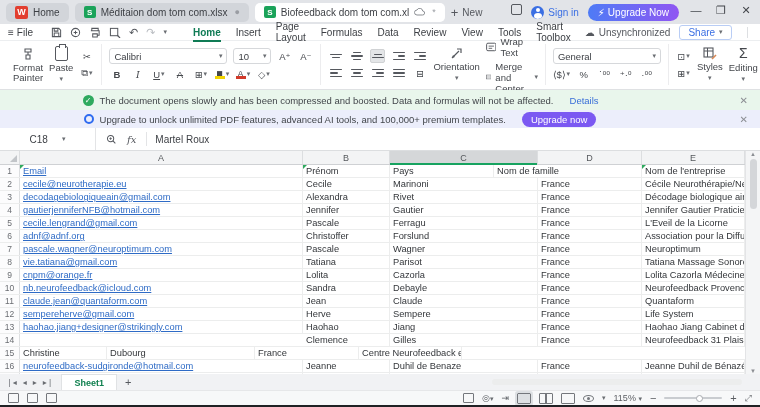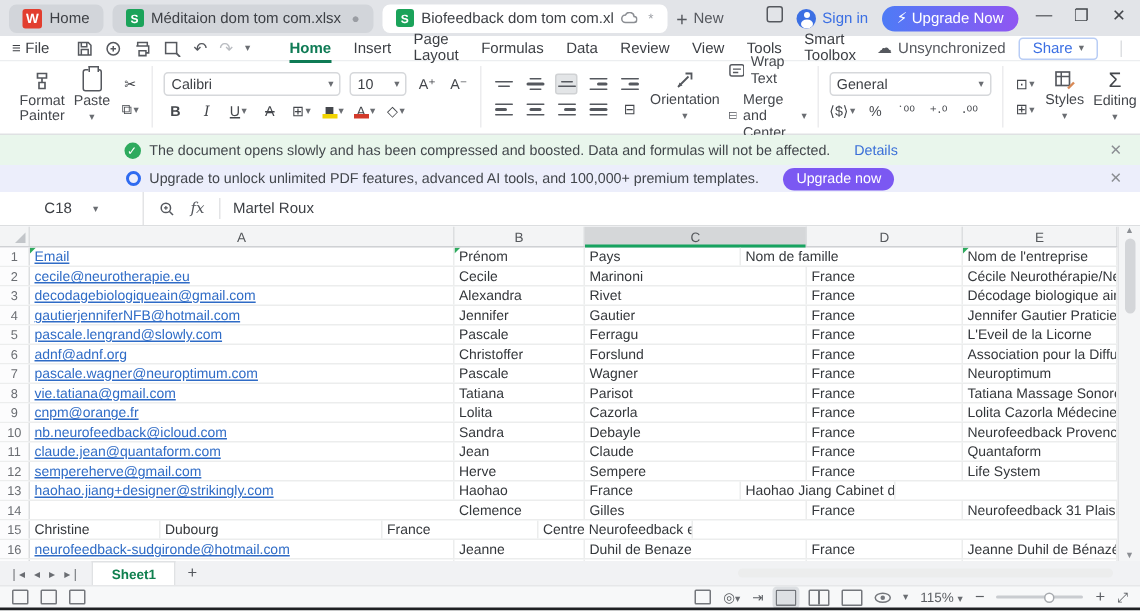--- a/index.html
+++ b/index.html
@@ -478,21 +478,21 @@
         <div class="srow">
           <div class="rnum">4</div>
           <div class="cell link" style="width: 283px;">gautierjenniferNFB@hotmail.com</div>
           <div class="cell" style="width: 87px;">Jennifer</div>
           <div class="cell" style="width: 148px;">Gautier</div>
           <div class="cell" style="width: 104px;">France</div>
           <div class="cell" style="width: 103px;">Jennifer Gautier Praticienne Ne</div>
         </div>
         <div class="srow">
           <div class="rnum">5</div>
-          <div class="cell link" style="width: 283px;">pascale.lengrand@slowly.com</div>
+          <div class="cell link" style="width: 283px;">cecile.lengrand@gmail.com</div>
           <div class="cell" style="width: 87px;">Pascale</div>
           <div class="cell" style="width: 148px;">Ferragu</div>
           <div class="cell" style="width: 104px;">France</div>
           <div class="cell" style="width: 103px;">L'Eveil de la Licorne</div>
         </div>
         <div class="srow">
           <div class="rnum">6</div>
           <div class="cell link" style="width: 283px;">adnf@adnf.org</div>
           <div class="cell" style="width: 87px;">Christoffer</div>
           <div class="cell" style="width: 148px;">Forslund</div>
@@ -544,20 +544,21 @@
           <div class="cell link" style="width: 283px;">sempereherve@gmail.com</div>
           <div class="cell" style="width: 87px;">Herve</div>
           <div class="cell" style="width: 148px;">Sempere</div>
           <div class="cell" style="width: 104px;">France</div>
           <div class="cell" style="width: 103px;">Life System</div>
         </div>
         <div class="srow">
           <div class="rnum">13</div>
           <div class="cell link" style="width: 283px;">haohao.jiang+designer@strikingly.com</div>
           <div class="cell" style="width: 87px;">Haohao</div>
+          <div class="cell" style="width: 148px;">Jiang</div>
           <div class="cell" style="width: 104px;">France</div>
           <div class="cell" style="width: 103px;">Haohao Jiang Cabinet de Neuro</div>
         </div>
         <div class="srow">
           <div class="rnum">14</div>
           <div class="cell link" style="width: 283px; margin-top: 43px;">neurofeedback31@gmail.com</div>
           <div class="cell" style="width: 87px;">Clemence</div>
           <div class="cell" style="width: 148px;">Gilles</div>
           <div class="cell" style="width: 104px;">France</div>
           <div class="cell" style="width: 103px;">Neurofeedback 31 Plaisance du</div>

